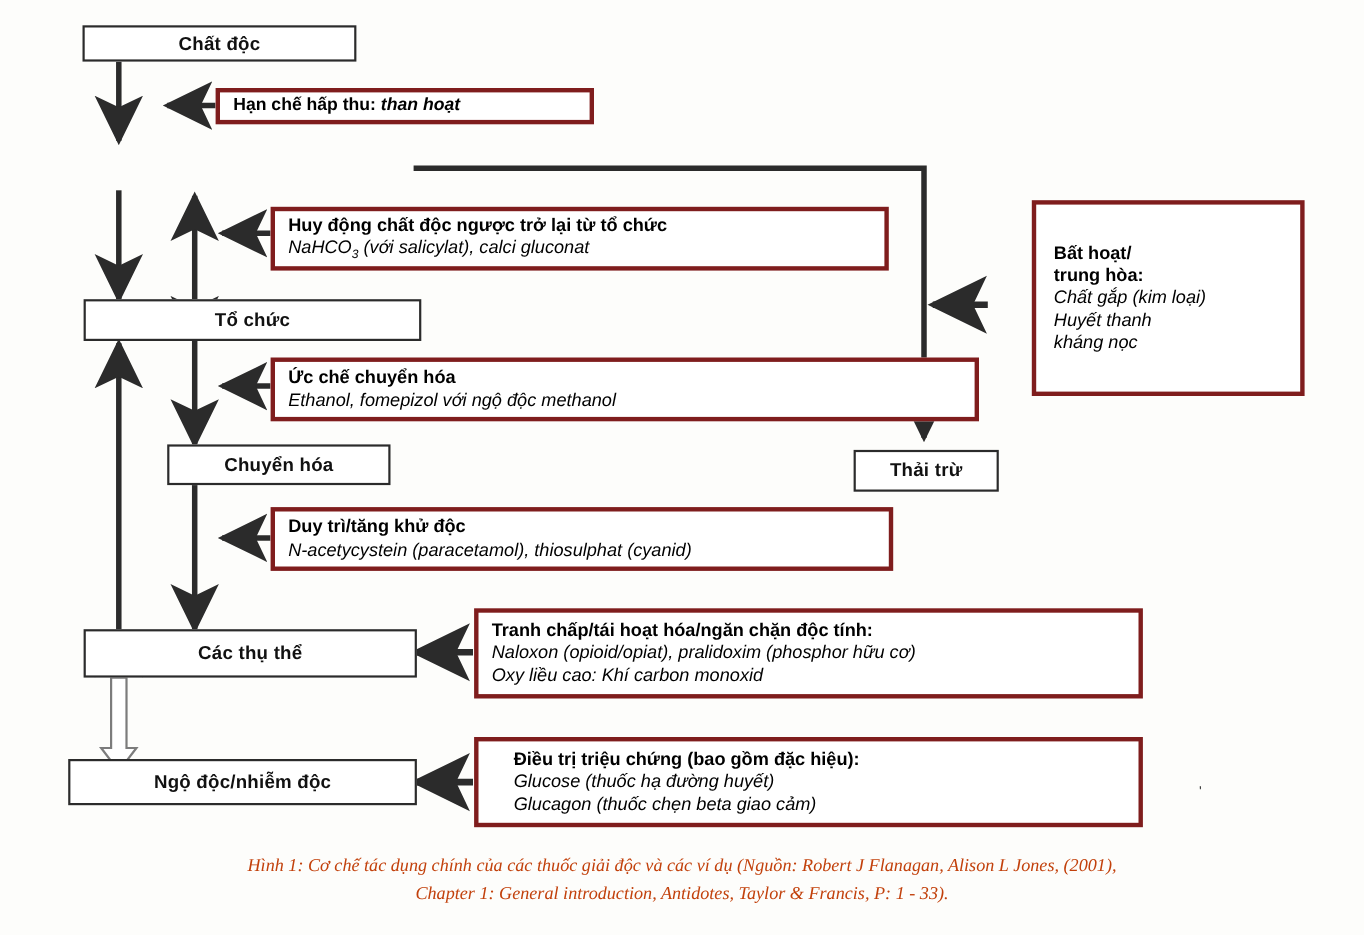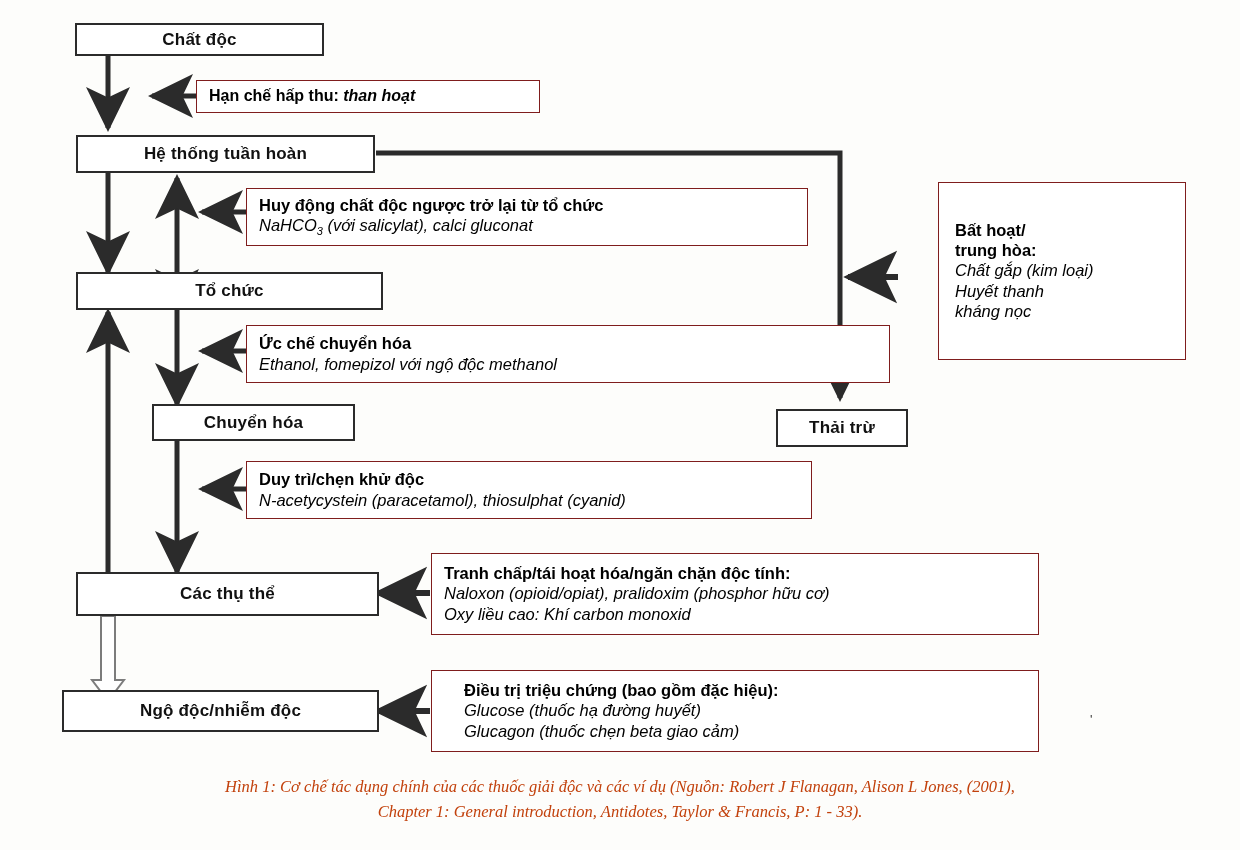--- a/index.html
+++ b/index.html
@@ -37,21 +37,21 @@
     align-items: center;
     justify-content: center;
     font-weight: bold;
     font-size: 17px;
     letter-spacing: 0.2px;
     color: #111;
   }
   .callout {
     position: absolute;
     box-sizing: border-box;
-    border: 1px solid #7f1d1d;
+    border: 4px solid #7f1d1d;
     background: #ffffff;
     padding: 4px 10px 5px 12px;
     display: flex;
     flex-direction: column;
     justify-content: center;
   }
   .callout .hd {
     font-weight: bold;
     font-size: 16.5px;
     line-height: 1.22;
@@ -131,23 +131,20 @@
   </svg>
 
   <div class="node" style="left:75px; top:23px; width:249px; height:33px;">
     <span>Chất độc</span>
   </div>
 
   <div class="callout small" style="left:196px; top:80px; width:344px; height:33px;">
     <div class="hd"><span>Hạn chế hấp thu: </span><i>than hoạt</i></div>
   </div>
 
-  <div class="node" style="left:76px; top:135px; width:299px; height:38px;">
-    <span>Hệ thống tuần hoàn</span>
-  </div>
 
   <div class="callout" style="left:246px; top:188px; width:562px; height:58px;">
     <div class="hd">Huy động chất độc ngược trở lại từ tổ chức</div>
     <div class="it"><span>NaHCO</span><span class="sub">3</span><span> (với salicylat), calci gluconat</span></div>
   </div>
 
   <div class="callout" style="left:898px; top:182px; width:248px; height:178px; padding-left:16px;margin-left:40px;">
     <div class="hd">Bất hoạt/</div>
     <div class="hd">trung hòa:</div>
     <div class="it">Chất gắp (kim loại)</div>
@@ -166,21 +163,21 @@
 
   <div class="node" style="left:152px; top:404px; width:203px; height:37px;">
     <span>Chuyển hóa</span>
   </div>
 
   <div class="node" style="left:776px; top:409px; width:132px; height:38px;">
     <span>Thải trừ</span>
   </div>
 
   <div class="callout" style="left:246px; top:461px; width:566px; height:58px;">
-    <div class="hd">Duy trì/chẹn khử độc</div>
+    <div class="hd">Duy trì/tăng khử độc</div>
     <div class="it">N-acetycystein (paracetamol), thiosulphat (cyanid)</div>
   </div>
 
   <div class="node" style="left:76px; top:572px; width:303px; height:44px;">
     <span>Các thụ thể</span>
   </div>
 
   <div class="callout" style="left:431px; top:553px; width:608px; height:82px;">
     <div class="hd">Tranh chấp/tái hoạt hóa/ngăn chặn độc tính:</div>
     <div class="it">Naloxon (opioid/opiat), pralidoxim (phosphor hữu cơ)</div>

